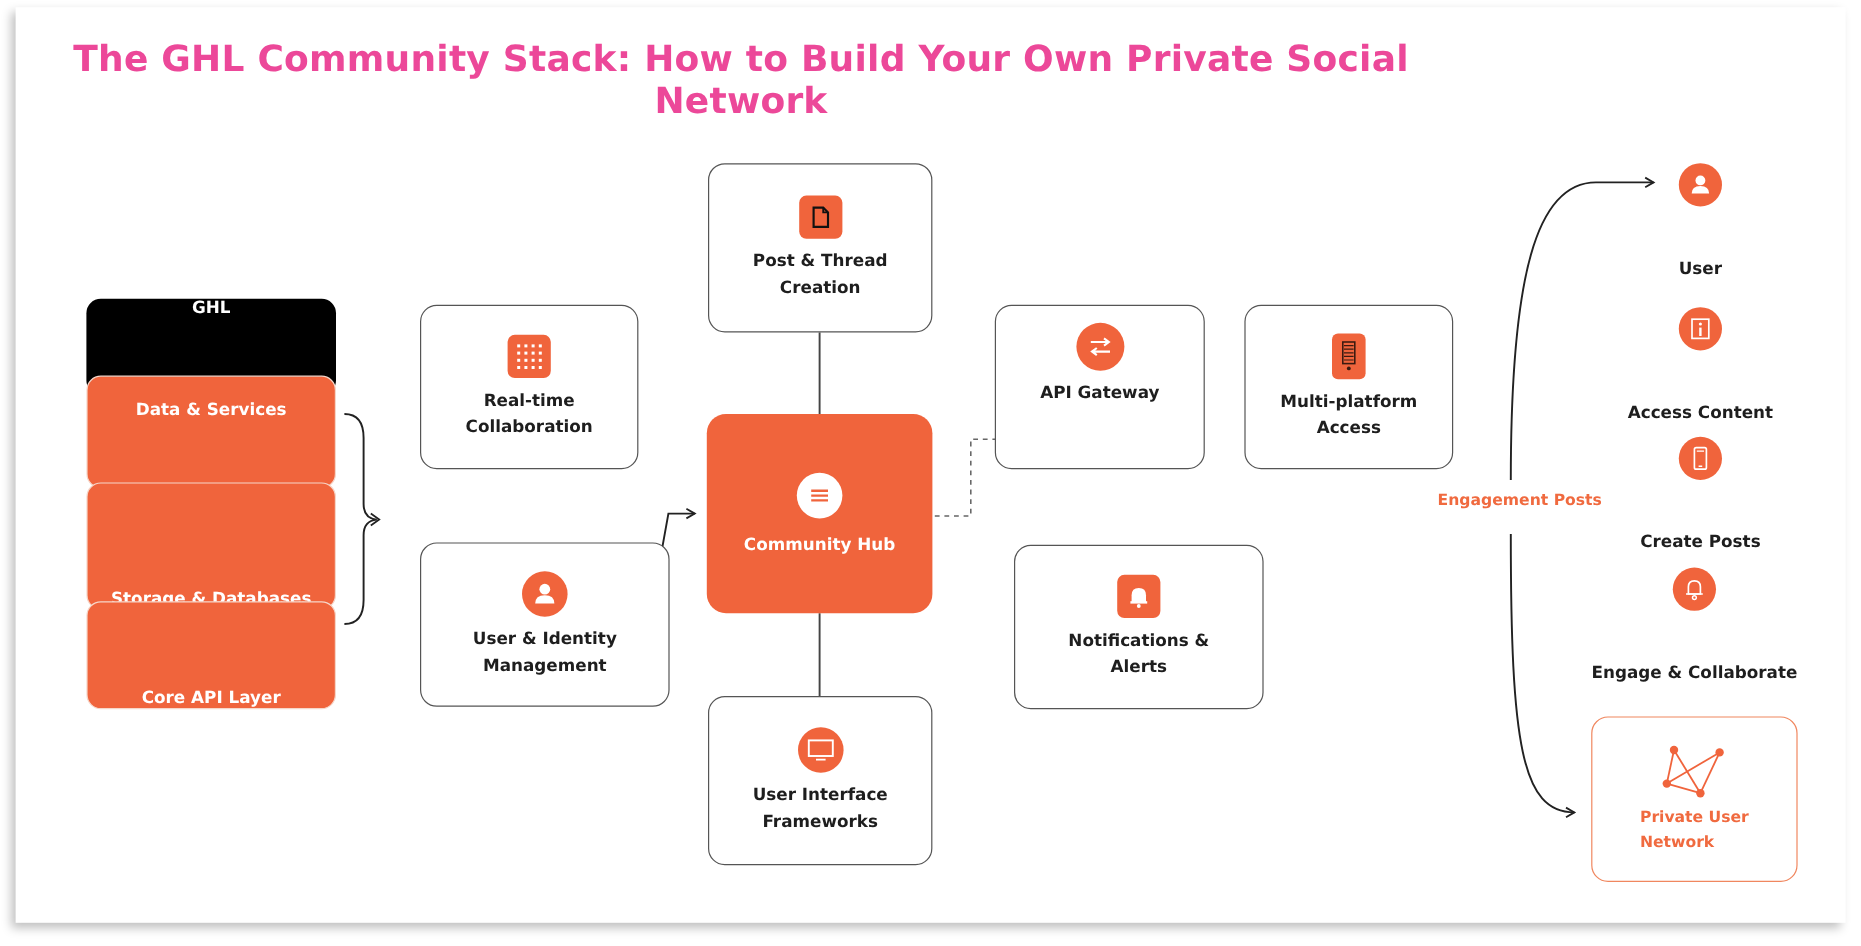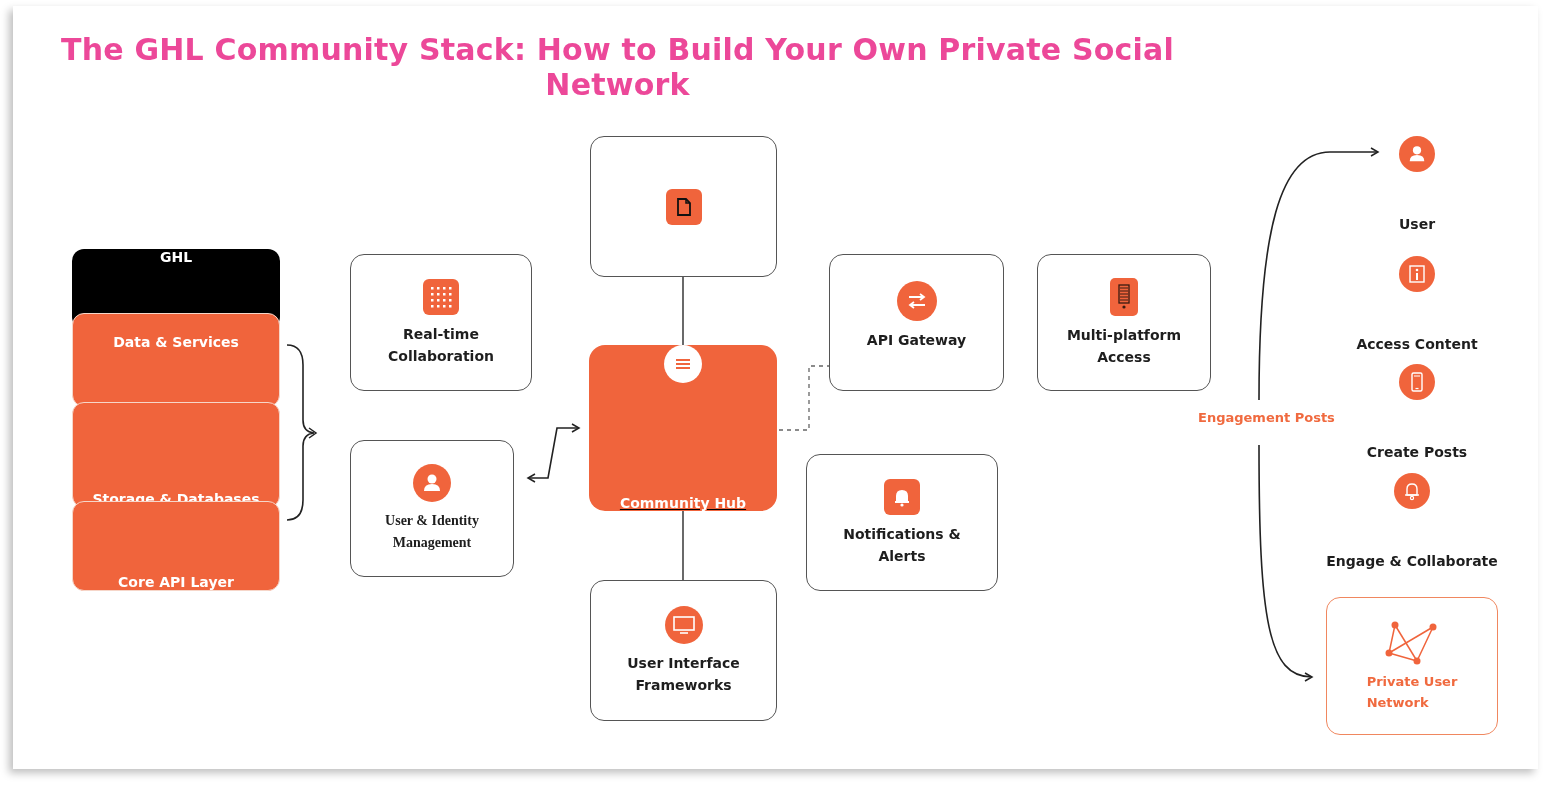--- a/index.html
+++ b/index.html
@@ -10,21 +10,21 @@
            font-weight:bold; font-size:30px; letter-spacing:0.2px; }
   .box { position:absolute; background:#fff; border:1.6px solid #555; border-radius:14px; box-sizing:border-box;
          display:flex; flex-direction:column; align-items:center; justify-content:center; }
   .box .label { font-size:14px; font-weight:bold; color:#1e1e1e; text-align:center; line-height:22px; margin-top:8px; }
   .ico-sq { width:36px; height:36px; background:#f0643c; border-radius:6px; display:flex; align-items:center; justify-content:center; }
   .ico-ci { width:38px; height:38px; background:#f0643c; border-radius:50%; display:flex; align-items:center; justify-content:center; }
   .stack-item { position:absolute; left:72px; width:208px; box-sizing:border-box; border-radius:12px;
                 display:flex; align-items:center; justify-content:center; color:#fff; font-weight:bold; font-size:14px; }
   .stack-orange { background:#f0643c; border:1.5px solid #f6d6c9;align-items:flex-end; }
   .hub { position:absolute; left:589px; top:345px; width:188px; height:166px; background:#f0643c; border-radius:16px;
-         display:flex; flex-direction:column; align-items:center; justify-content:space-between;text-decoration:underline; }
+         display:flex; flex-direction:column; align-items:center; justify-content:center; }
   .hub .label { color:#fff; font-weight:bold; font-size:14px; margin-top:14px; }
   .flow-item { position:absolute; width:180px; display:flex; flex-direction:column; align-items:center;gap:36px; }
   .flow-item .ico-ci { width:36px; height:36px; }
   .flow-item .label { font-size:14px; font-weight:bold; color:#1e1e1e; margin-top:8px; white-space:nowrap; }
   .engage-label { position:absolute; left:1198px; top:410px; color:#f06a3f; font-weight:bold; font-size:13px; }
   .pun { position:absolute; left:1326px; top:597px; width:172px; height:138px; border:1.5px solid #f0875f; border-radius:14px;
          box-sizing:border-box; display:flex; flex-direction:column; align-items:center; justify-content:center; }
   .pun .label { color:#f06a3f; font-weight:bold; font-size:13px; text-align:left; line-height:21px; margin-top:6px; }
   svg.lines { position:absolute; left:0; top:0; }
 </style>
@@ -74,20 +74,21 @@
   </div>
 </div>
 
 <div class="box" style="left:590px;top:136px;width:187px;height:141px;">
   <div class="ico-sq">
     <svg width="18" height="20" viewBox="0 0 18 20">
         <path d="M3,2 L11,2 L15,6 L15,18 L3,18 Z" fill="none" stroke="#111" stroke-width="1.8"></path>
         <path d="M11,2 L11,6 L15,6" fill="none" stroke="#111" stroke-width="1.5"></path>
       </svg>
   </div>
+  <div class="label"><span>Post &amp; Thread</span><br><span>Creation</span></div>
 </div>
 
 <div class="box" style="left:350px;top:254px;width:182px;height:137px;">
   <div class="ico-sq">
     <svg width="26" height="26" viewBox="0 0 26 26">
       <g fill="#fff">
         <rect x="3" y="3" width="2.5" height="2.5"></rect>
           <rect x="9" y="3" width="2.5" height="2.5"></rect>
           <rect x="15" y="3" width="2.5" height="2.5"></rect>
           <rect x="21" y="3" width="2.5" height="2.5"></rect>
@@ -102,21 +103,21 @@
         <rect x="3" y="21" width="2.5" height="2.5"></rect>
           <rect x="9" y="21" width="2.5" height="2.5"></rect>
           <rect x="15" y="21" width="2.5" height="2.5"></rect>
           <rect x="21" y="21" width="2.5" height="2.5"></rect>
       </g>
     </svg>
   </div>
   <div class="label"><span>Real-time</span><br><span>Collaboration</span></div>
 </div>
 
-<div class="box" style="left:350px;top:440px;width:164px;height:137px;font-family:Liberation Serif, serif;">
+<div class="box" style="left:350px;top:452px;width:208px;height:137px;">
   <div class="ico-ci">
     <svg width="22" height="22" viewBox="0 0 22 22">
         <circle cx="11" cy="7" r="4.5" fill="#fff"></circle>
         <path d="M3,19 Q3,12 11,12 Q19,12 19,19 Z" fill="#fff"></path>
       </svg>
   </div>
   <div class="label"><span>User &amp; Identity</span><br><span>Management</span></div>
 </div>
 
 <div class="hub">
@@ -135,21 +136,21 @@
 <div class="box" style="left:590px;top:580px;width:187px;height:141px;">
   <div class="ico-ci">
     <svg width="24" height="22" viewBox="0 0 24 22">
         <rect x="2" y="3" width="20" height="13" fill="none" stroke="#fff" stroke-width="1.6"></rect>
         <line x1="8" y1="19" x2="16" y2="19" stroke="#fff" stroke-width="1.6"></line>
       </svg>
   </div>
   <div class="label"><span>User Interface</span><br><span>Frameworks</span></div>
 </div>
 
-<div class="box" style="left:829px;top:254px;width:175px;height:137px;justify-content:flex-start;padding-top:26px;">
+<div class="box" style="left:829px;top:254px;width:175px;height:137px;justify-content:flex-start;padding-top:14px;">
   <div class="ico-ci" style="width:40px;height:40px;">
     <svg width="24" height="20" viewBox="0 0 24 20">
         <g stroke="#fff" stroke-width="1.8" fill="none">
           <path d="M4,6 L19,6 M15,3 L19,6 L15,9"></path>
           <path d="M20,14 L5,14 M9,11 L5,14 L9,17"></path>
         </g>
       </svg>
   </div>
   <div class="label"><span>API Gateway</span></div>
 </div>
@@ -164,21 +165,21 @@
           <line x1="4" y1="12" x2="12" y2="12"></line>
           <line x1="4" y1="15" x2="12" y2="15"></line>
           <line x1="4" y1="18" x2="12" y2="18"></line>
         </g>
         <circle cx="8" cy="25" r="1.6" fill="#3a1a10"></circle>
       </svg>
   </div>
   <div class="label"><span>Multi-platform</span><br><span>Access</span></div>
 </div>
 
-<div class="box" style="left:806px;top:454px;width:192px;height:137px;">
+<div class="box" style="left:845px;top:454px;width:208px;height:137px;">
   <div class="ico-sq">
     <svg width="20" height="22" viewBox="0 0 20 22">
         <path d="M4,16 L4,10 Q4,4 10,4 Q16,4 16,10 L16,16 Z" fill="#fff"></path>
         <rect x="3" y="15" width="14" height="2" fill="#fff"></rect>
         <circle cx="10" cy="19" r="1.6" fill="#fff"></circle>
       </svg>
   </div>
   <div class="label"><span>Notifications &amp;</span><br><span>Alerts</span></div>
 </div>
 

